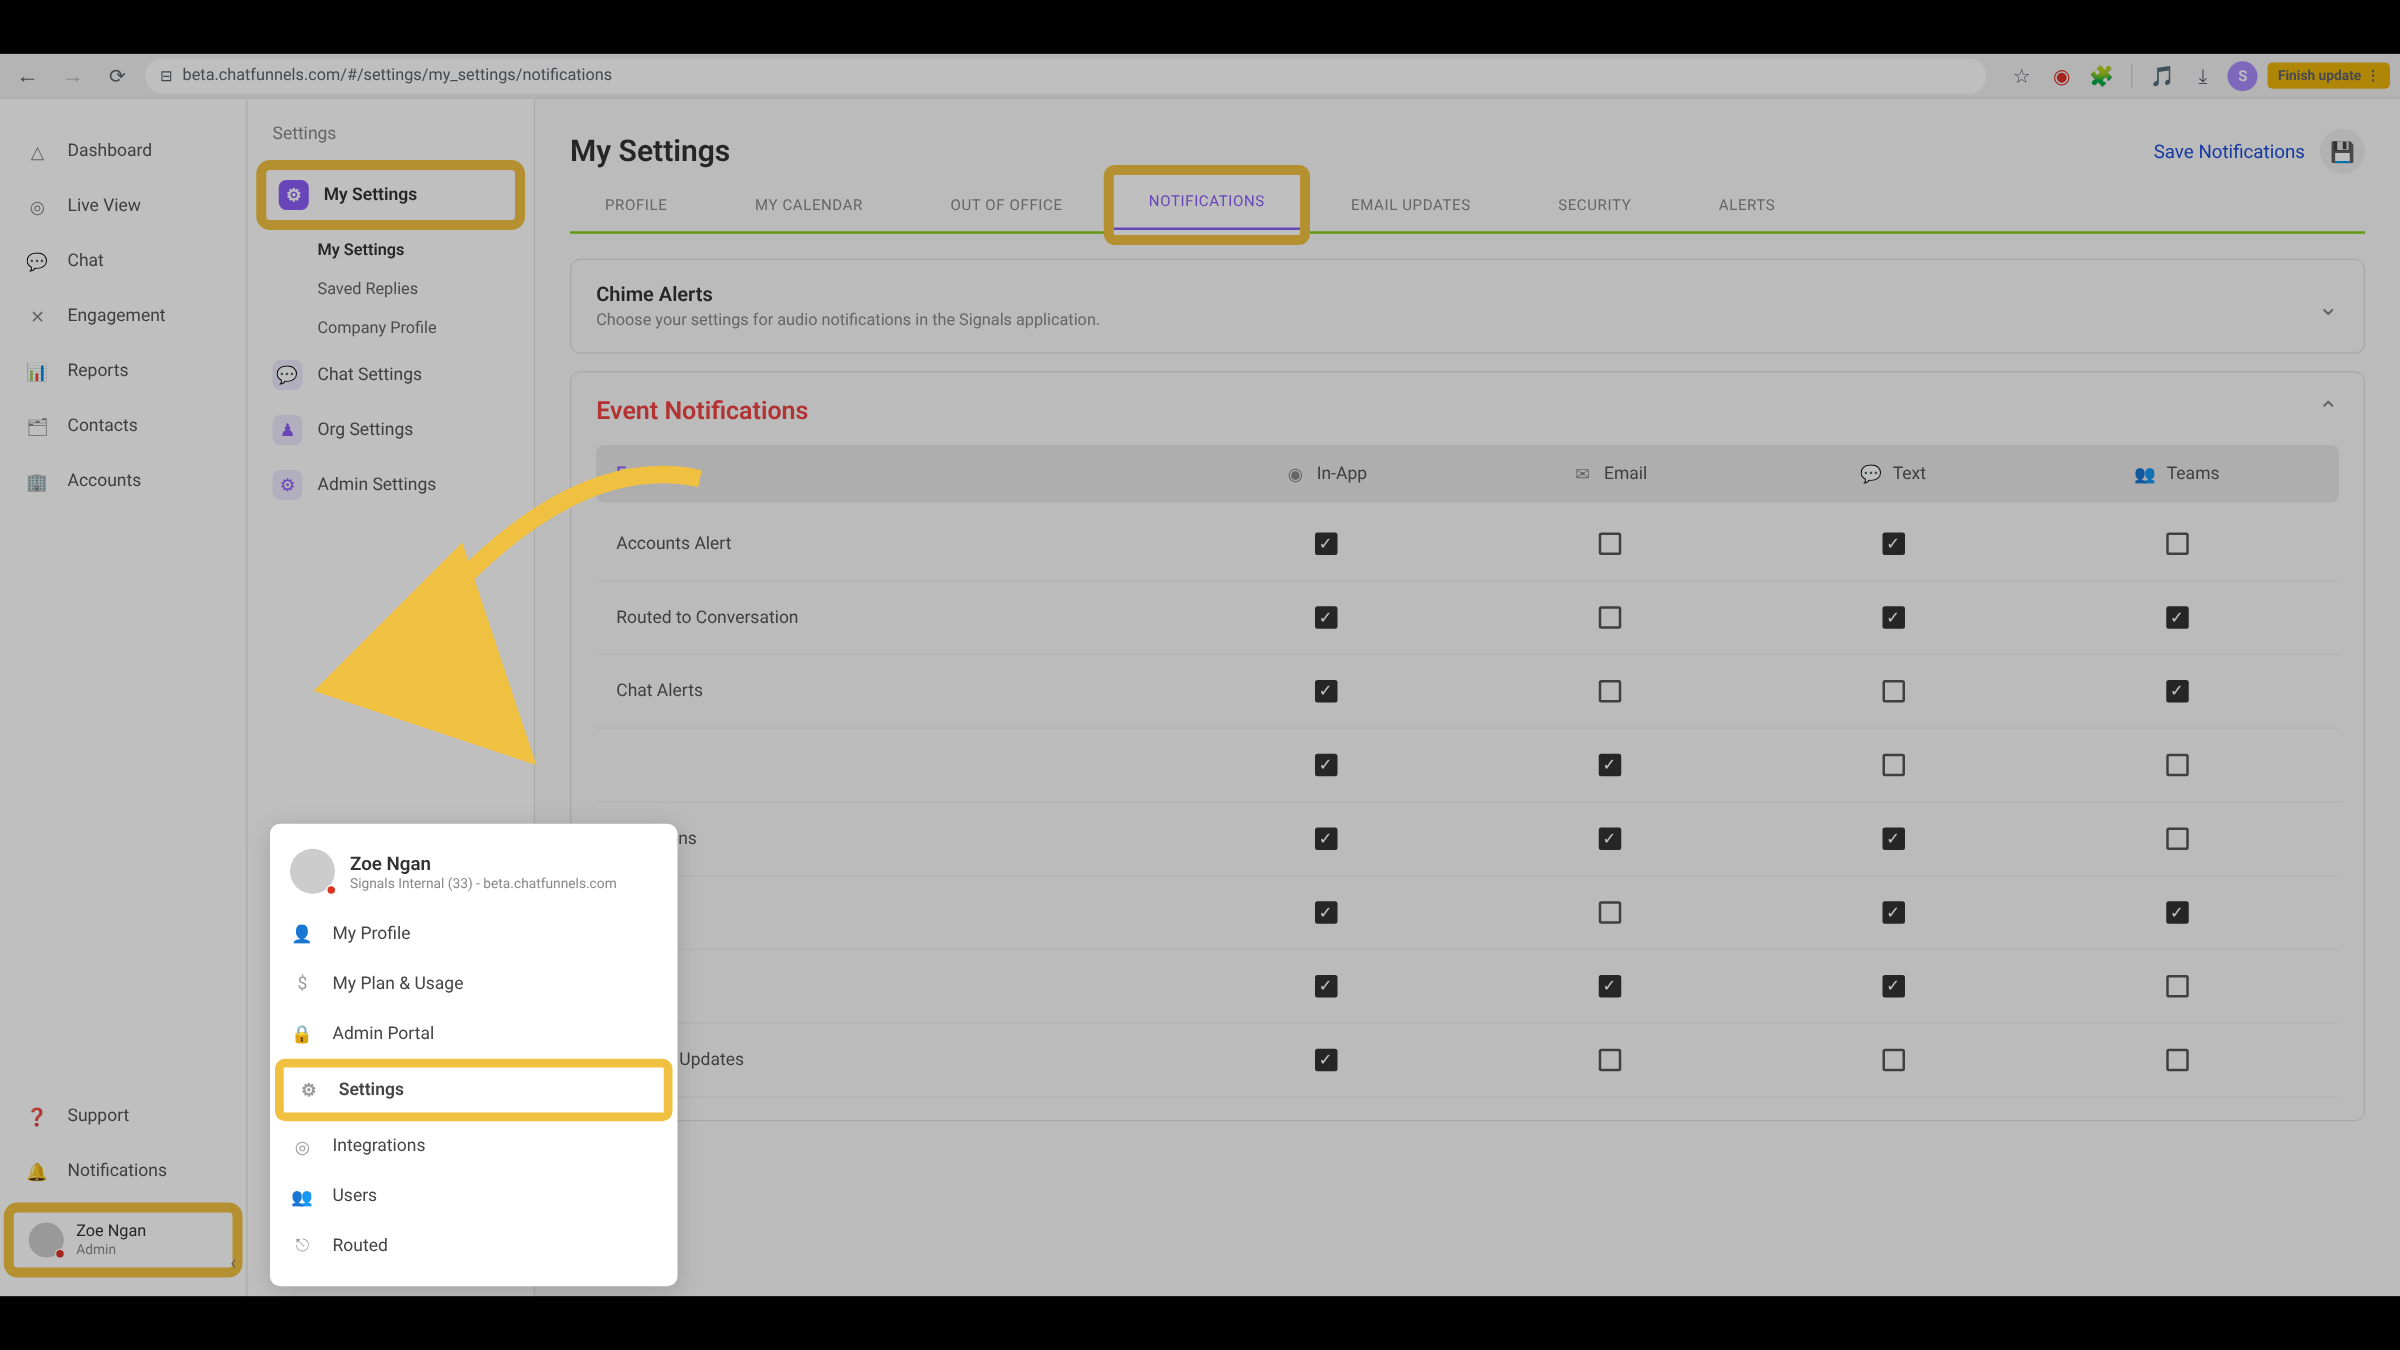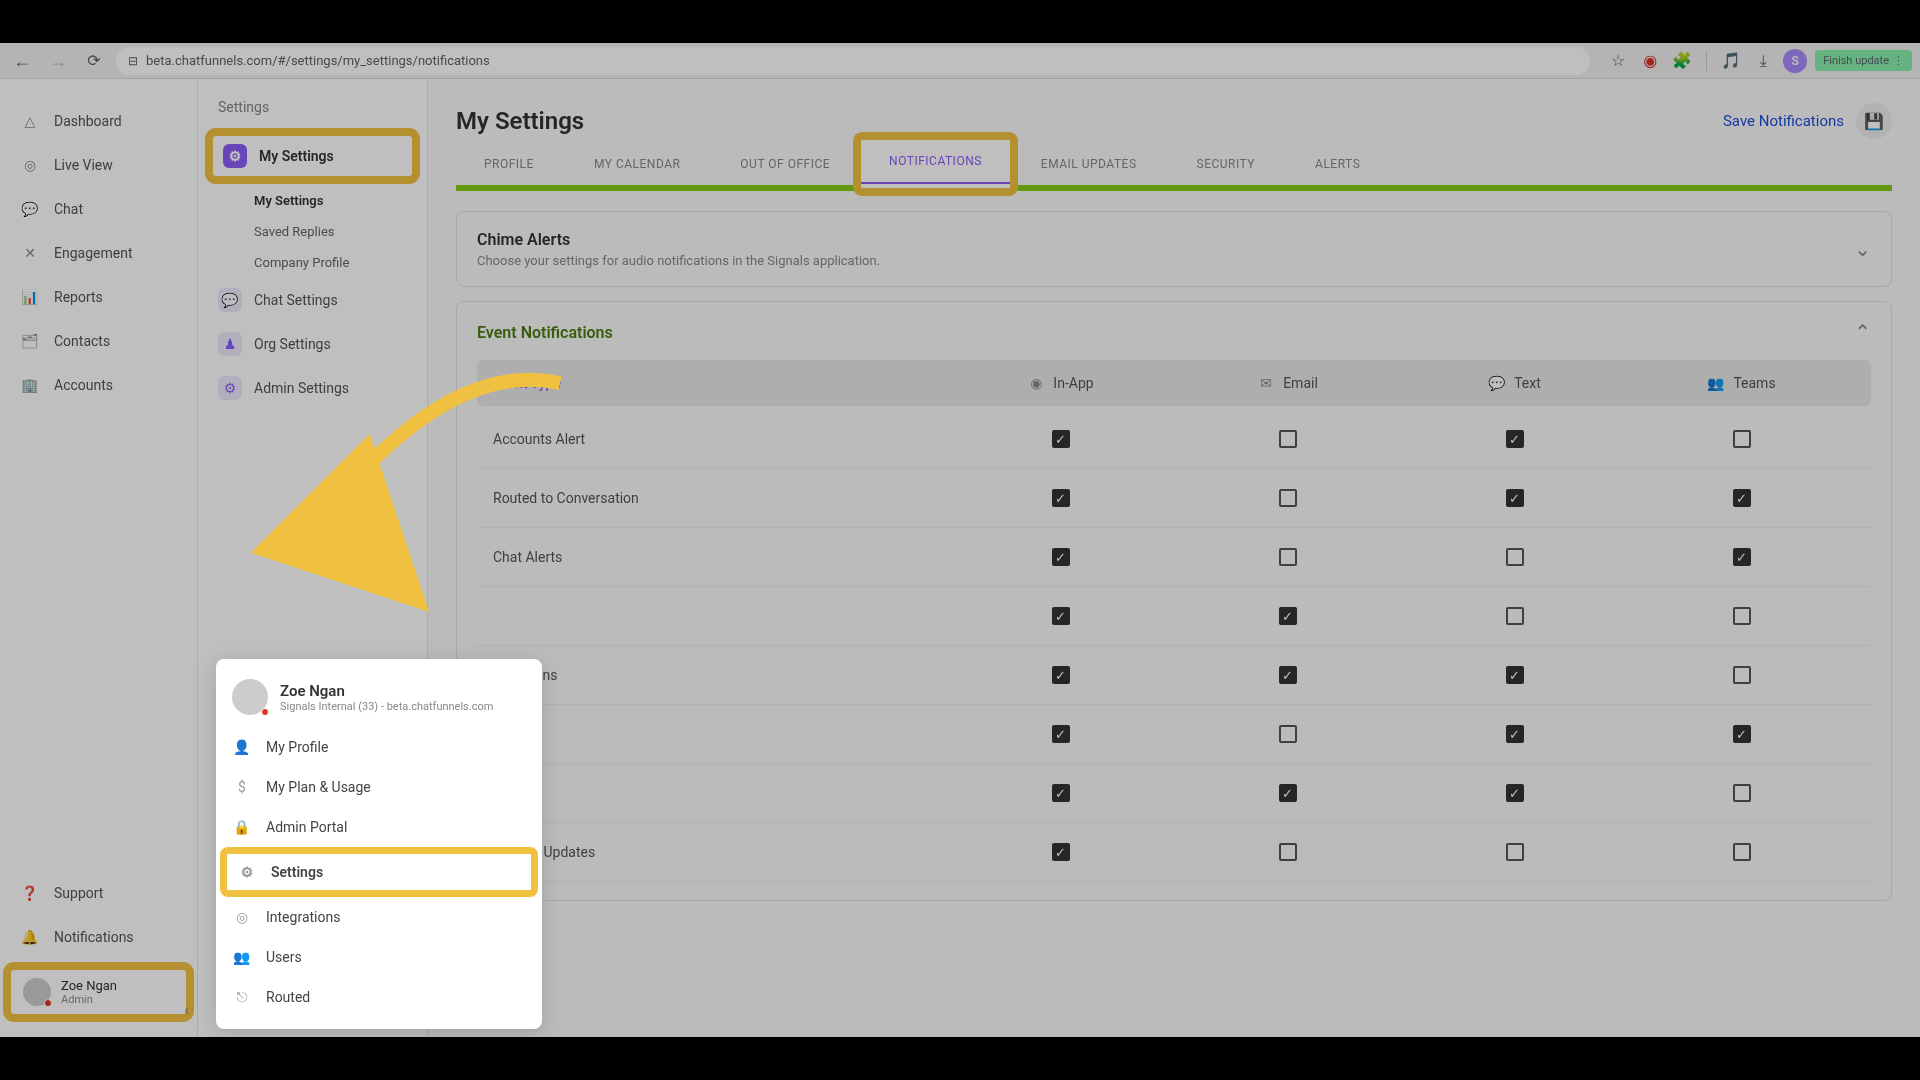--- a/index.html
+++ b/index.html
@@ -10,21 +10,21 @@
 .browser-bar { height: 36px; background: #f0f0f2; display: flex; align-items: center; padding: 0 8px; gap: 8px; border-bottom: 1px solid #ddd; }
 .nav-arrow { width: 28px; height: 28px; display: flex; align-items: center; justify-content: center; color: #5f6368; font-size: 18px; cursor: pointer; }
 .nav-arrow.disabled { color: #bbb; }
 .reload-btn { width: 28px; height: 28px; display: flex; align-items: center; justify-content: center; color: #5f6368; }
 .url-bar { flex: 1; background: #fff; border-radius: 18px; height: 28px; display: flex; align-items: center; padding: 0 12px; gap: 8px; color: #5f6368; font-size: 13px; }
 .url-lock { font-size: 12px; }
 .browser-icons { display: flex; align-items: center; gap: 8px; margin-left: 8px; }
 .browser-icon { width: 24px; height: 24px; display: flex; align-items: center; justify-content: center; color: #5f6368; font-size: 16px; }
 .browser-icon.red { color: #d93025; }
 .profile-circle { width: 24px; height: 24px; border-radius: 50%; background: #a78bfa; color: #fff; display: flex; align-items: center; justify-content: center; font-size: 12px; font-weight: 600; }
-.update-btn { background: #86efac; border-radius: 4px; padding: 4px 8px; font-size: 11px; color: #5f6368; display: flex; align-items: center; gap: 4px; }
+.update-btn { background: #eab308; border-radius: 4px; padding: 4px 8px; font-size: 11px; color: #5f6368; display: flex; align-items: center; gap: 4px; font-weight: bold; }
 .divider { width: 1px; height: 20px; background: #ccc; margin: 0 4px; }
 .main-area { position: absolute; top: 36px; left: 0; right: 0; bottom: 0; display: flex; background: #fafafa; }
 .left-nav { width: 198px; background: #fff; border-right: 1px solid #e5e5e5; display: flex; flex-direction: column; padding-top: 20px; position: relative; }
 .nav-item { display: flex; align-items: center; gap: 14px; padding: 12px 20px; color: #555; font-size: 14px; cursor: pointer; }
 .nav-icon { width: 20px; height: 20px; display: flex; align-items: center; justify-content: center; color: #888; }
 .nav-bottom { margin-top: auto; padding-bottom: 12px; }
 .user-card { margin: 8px; padding: 8px 12px; border-radius: 6px; display: flex; align-items: center; gap: 10px; background: #fff; border: 3px solid #f0c040; box-shadow: 0 0 0 5px #f0c040; }
 .user-avatar-small { width: 28px; height: 28px; border-radius: 50%; background: #ccc; position: relative; }
 .status-dot { width: 8px; height: 8px; border-radius: 50%; background: #d32; position: absolute; bottom: -1px; right: -1px; border: 1px solid #fff; }
 .user-info { display: flex; flex-direction: column; }
@@ -39,33 +39,33 @@
 .sec-icon.purple { background: #8b5cf6; color: #fff; }
 .sec-icon.light-purple { background: #ede9fe; color: #8b5cf6; }
 .sec-sub { padding: 8px 20px 8px 56px; font-size: 13px; color: #666; cursor: pointer; }
 .sec-sub.active { color: #333; font-weight: 600; }
 .content { flex: 1; padding: 24px 28px; overflow: auto; position: relative; }
 .content-header { display: flex; align-items: center; justify-content: space-between; margin-bottom: 4px; }
 .page-title { font-size: 24px; font-weight: 600; color: #333; }
 .save-area { display: flex; align-items: center; gap: 12px; }
 .save-label { color: #1d4ed8; font-size: 15px; }
 .save-btn { width: 36px; height: 36px; border-radius: 50%; background: #eee; display: flex; align-items: center; justify-content: center; color: #888; }
-.tabs { display: flex; gap: 4px; border-bottom: 6px solid #84cc16; margin-bottom: 20px; }
+.tabs { display: flex; gap: 14px; border-bottom: 2px solid #84cc16; margin-bottom: 20px; }
 .tab { padding: 14px 28px; font-size: 12px; color: #888; letter-spacing: 0.5px; cursor: pointer; }
 .tab.active-tab { color: #8b5cf6; border-bottom: 2px solid #8b5cf6; }
 .tab-highlight-box { border: 3px solid #f0c040; box-shadow: 0 0 0 5px #f0c040; border-radius: 4px; padding: 0; margin: -6px -4px; background: #fff; }
 .card { border: 1px solid #e0e0e0; border-radius: 8px; padding: 18px 20px; margin-bottom: 14px; }
 .card-header { display: flex; justify-content: space-between; align-items: center; }
 .card-title-group { }
 .card-title { font-size: 16px; font-weight: 600; color: #333; margin-bottom: 4px; }
 .card-desc { font-size: 13px; color: #888; }
 .chevron { color: #888; font-size: 20px; }
 .event-card { border: 1px solid #e0e0e0; border-radius: 8px; padding: 18px 20px; }
 .event-header { display: flex; justify-content: space-between; align-items: center; margin-bottom: 16px; }
-.event-title { font-size: 16px; font-weight: 600; color: #4d7c0f; }
+.event-title { font-size: 20px; font-weight: 600; color: #ef4444; }
 .event-table { width: 100%; }
 .thead { display: grid; grid-template-columns: 2fr 1fr 1fr 1fr 1fr; background: #e8e8ea; border-radius: 6px; padding: 14px 16px; margin-bottom: 4px; }
 .th { display: flex; align-items: center; gap: 8px; color: #555; font-size: 14px; justify-content: center; }
 .th.first { justify-content: flex-start; color: #8b5cf6; font-weight: 500; }
 .th-icon { width: 18px; height: 18px; display: flex; align-items: center; justify-content: center; color: #888; }
 .trow { display: grid; grid-template-columns: 2fr 1fr 1fr 1fr 1fr; padding: 20px 16px; border-bottom: 1px solid #eee; align-items: center; }
 .td-name { color: #555; font-size: 14px; }
 .td-check { display: flex; justify-content: center; }
 .checkbox { width: 18px; height: 18px; border: 2px solid #555; border-radius: 2px; display: flex; align-items: center; justify-content: center; cursor: pointer; }
 .checkbox.checked { background: #333; border-color: #333; color: #fff; font-size: 13px; }

